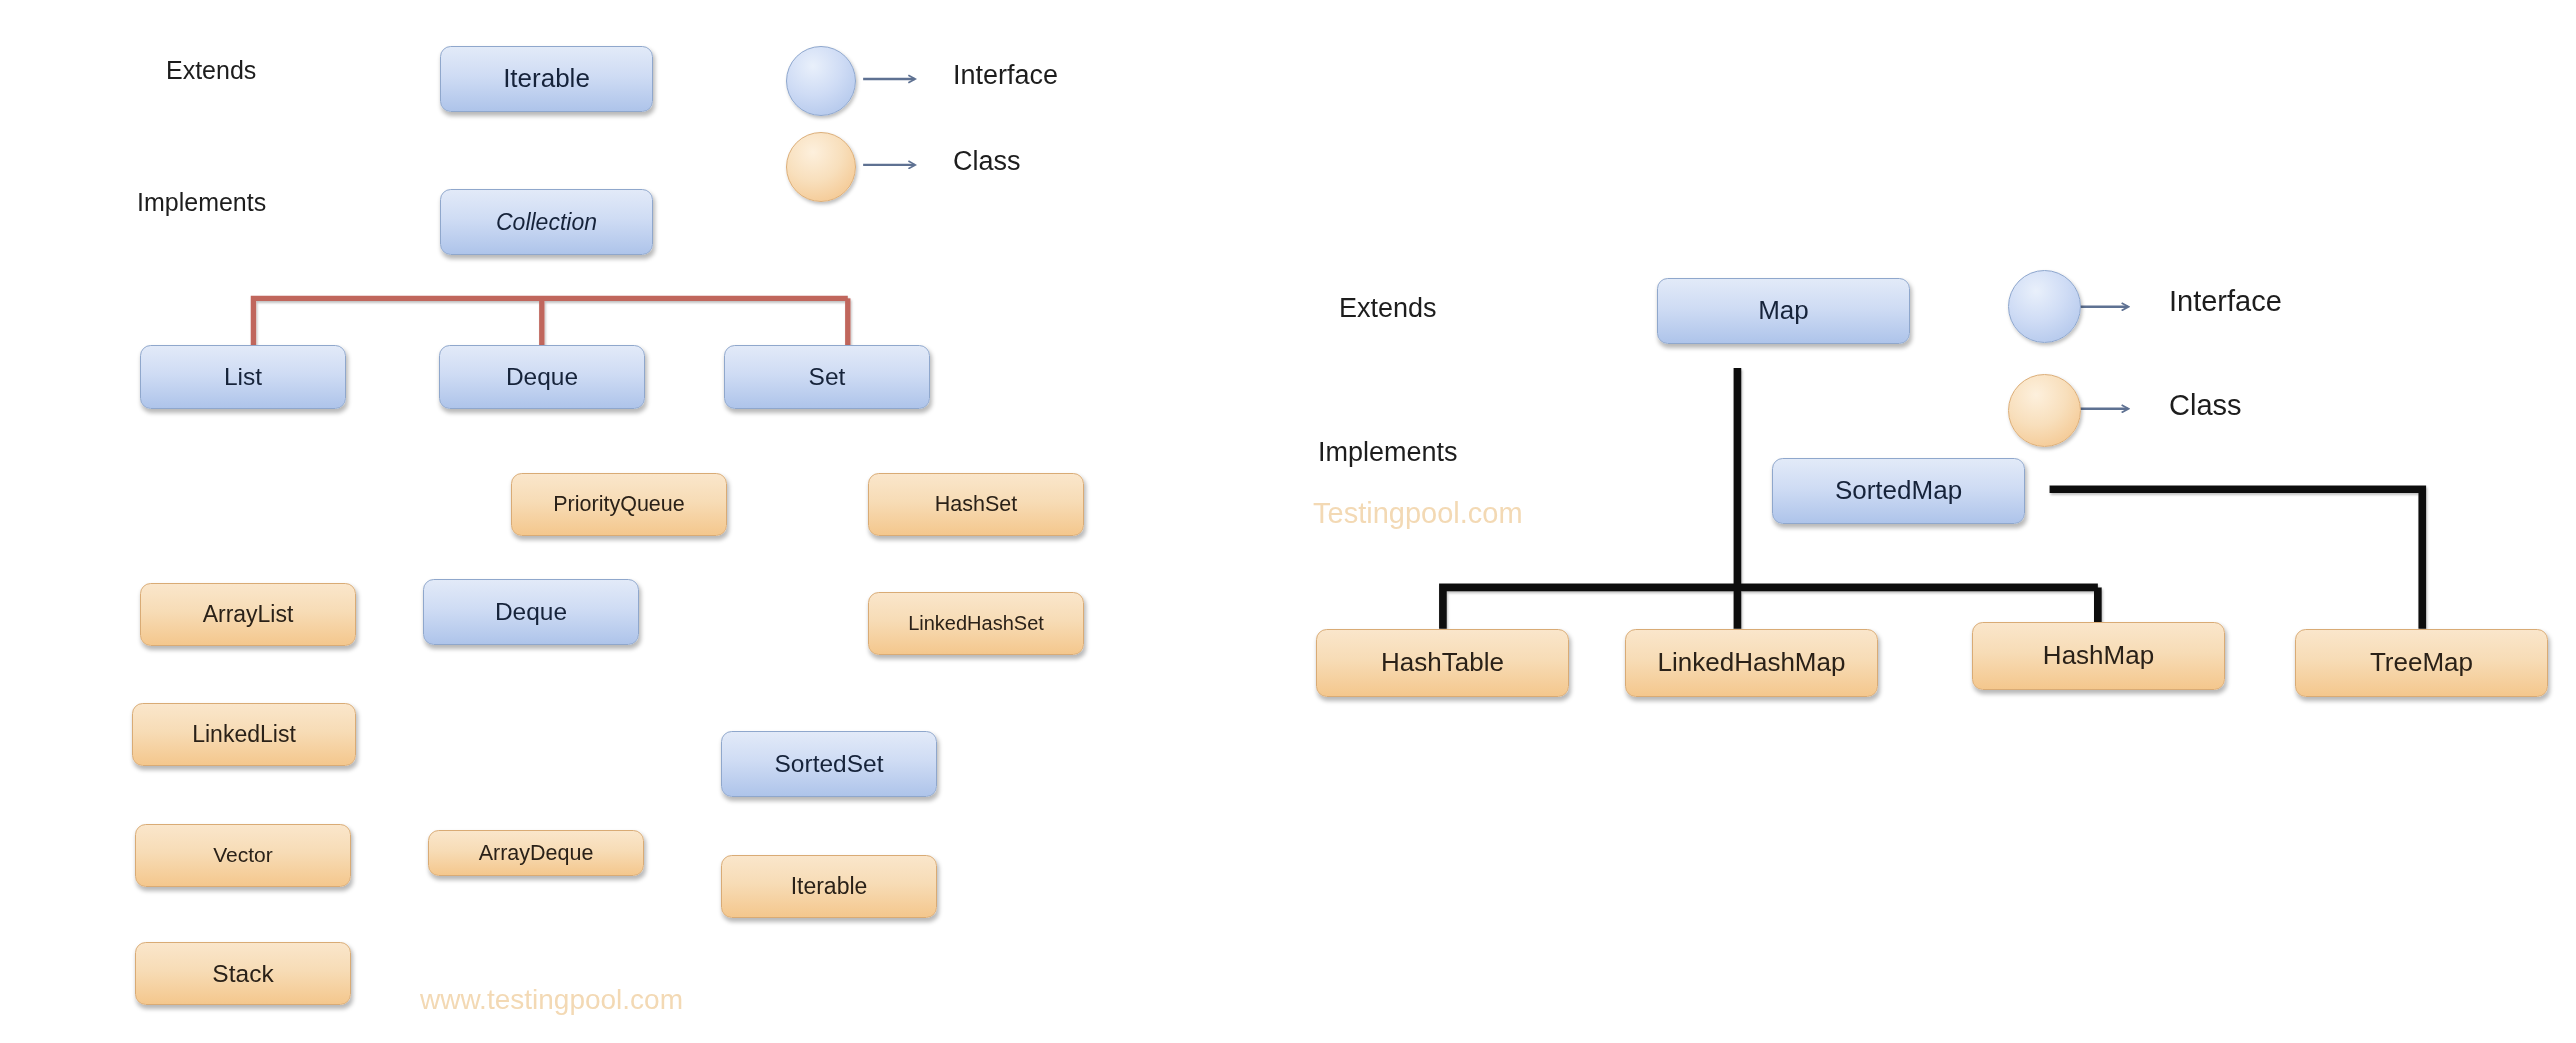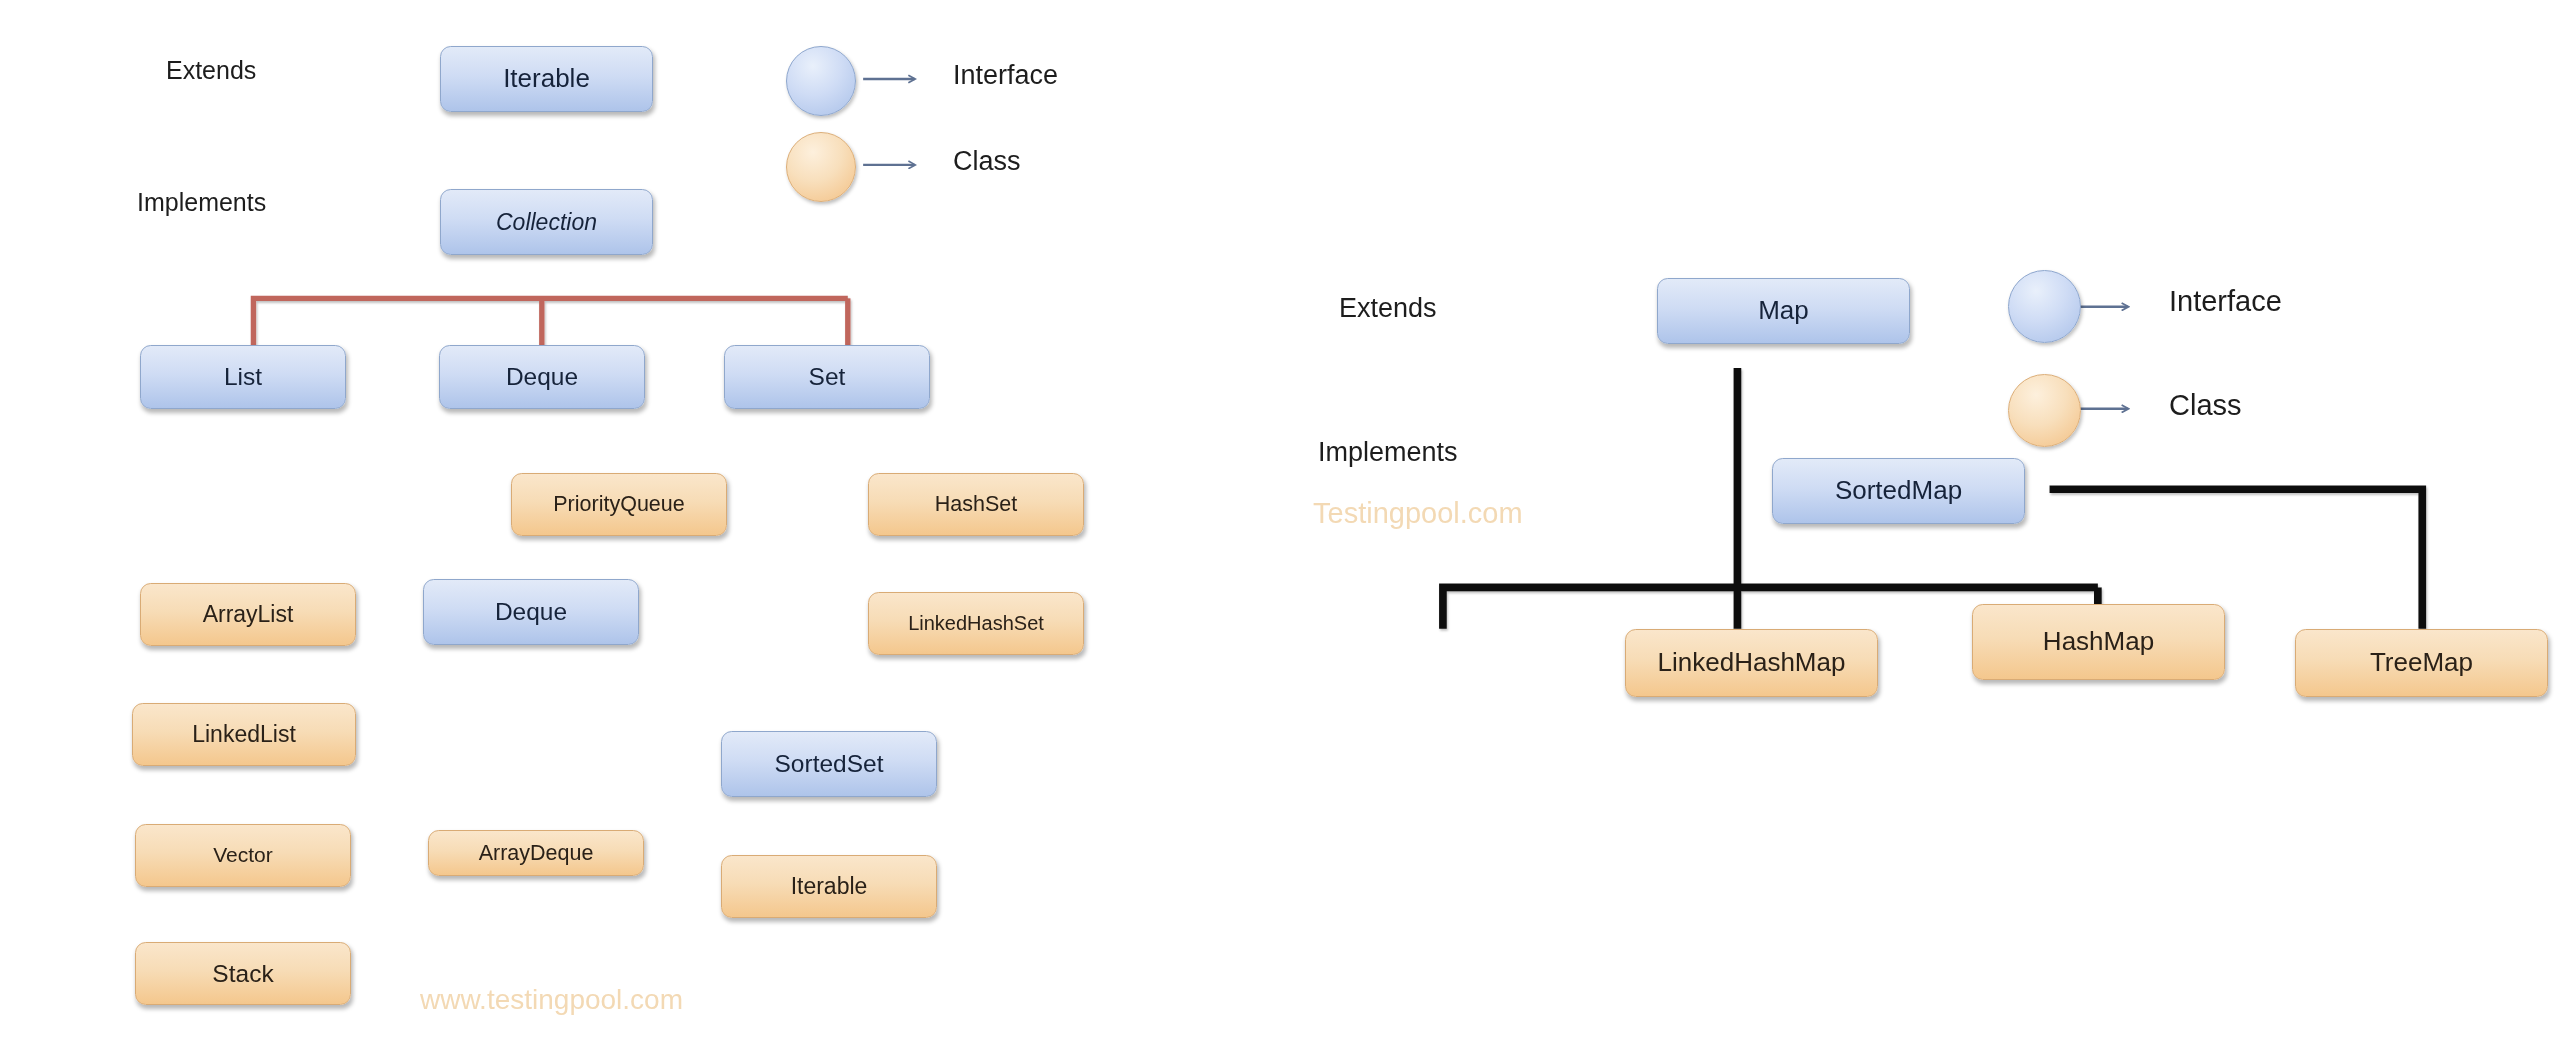--- a/index.html
+++ b/index.html
@@ -264,24 +264,27 @@
 
   <div class="legend-dot dot-class" style="left:2008px; top:374px; width:71px; height:71px;"></div>
   <div class="legend-label" style="left:2169px; top:389px; font-size:29px;">Class</div>
 
   <div class="node iface" style="left:1657px; top:278px; width:253px; height:66px; font-size:26px;">
     <span>Map</span>
   </div>
   <div class="node iface" style="left:1772px; top:458px; width:253px; height:66px; font-size:26px;">
     <span>SortedMap</span>
   </div>
+  <div class="node klass" style="left:1316px; top:629px; width:253px; height:68px; font-size:26px;">
+    <span>HashTable</span>
+  </div>
   <div class="node klass" style="left:1625px; top:629px; width:253px; height:68px; font-size:26px;">
     <span>LinkedHashMap</span>
   </div>
-  <div class="node klass" style="left:1972px; top:604px; width:253px; height:76px; font-size:26px;">
+  <div class="node klass" style="left:1972px; top:622px; width:253px; height:68px; font-size:26px;">
     <span>HashMap</span>
   </div>
   <div class="node klass" style="left:2295px; top:629px; width:253px; height:68px; font-size:26px;">
     <span>TreeMap</span>
   </div>
 
   <div class="watermark" style="left:1313px; top:497px; font-size:29px;">Testingpool.com</div>
 
 </div>
 

